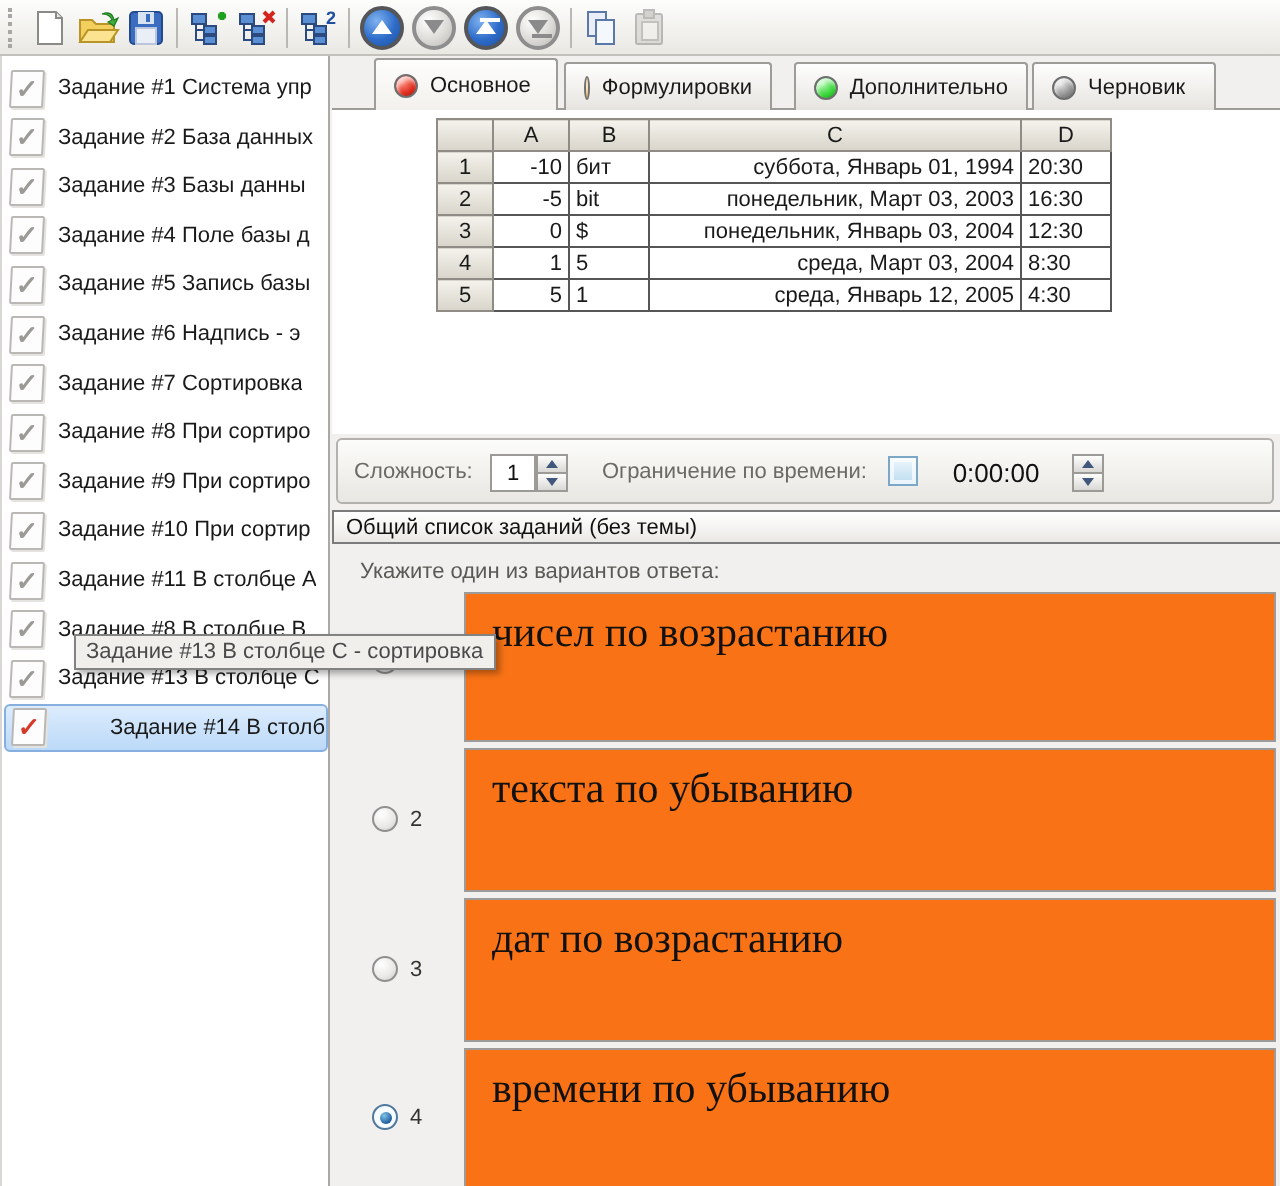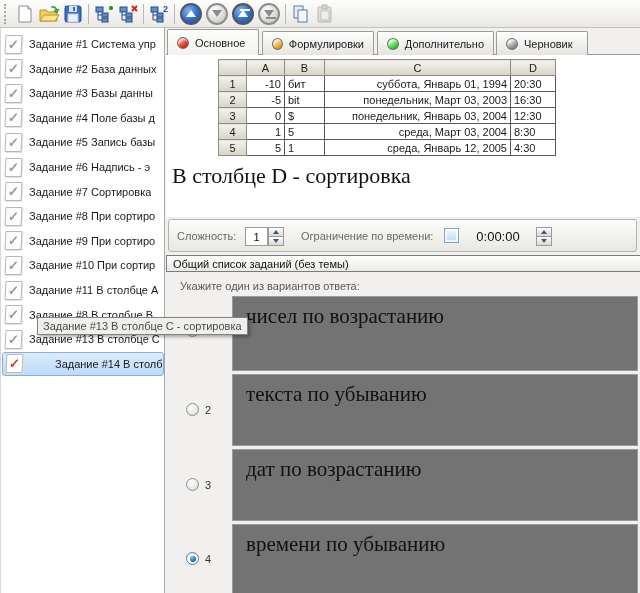--- a/index.html
+++ b/index.html
@@ -64,21 +64,21 @@
     color:#4a4a4a; white-space:nowrap;
   }
 
   
   .tabbar { position:absolute; left:166px; top:29px; width:474px; height:26px; }
   .tabbar-line { position:absolute; left:0; bottom:0; width:474px; height:1px; background:#9d9c98; }
   .tab {
     position:absolute; top:2px; height:24px;
     background:linear-gradient(#fefefe,#e6e4df);
     border:1px solid #9d9c98; border-bottom:none; border-radius:2px 2px 0 0;
-    display:flex; align-items:center; padding:0 9px; gap:6px;
+    display:flex; align-items:center; padding:0 9px; gap:6px;margin-left:20px;
   }
   .tab.active { top:0; height:26px; background:linear-gradient(#fdfdfc,#f2f1ed); z-index:2; }
   .tabdot { width:12px; height:12px; border-radius:50%; border:1px solid #6f6f6f;
     box-shadow:inset 1px 2px 2px rgba(255,255,255,.75); }
 
   
   .content { position:absolute; left:166px; top:55px; width:474px; height:162px; background:#fff; }
 
   
   .sheet { position:absolute; left:52px; top:4px; border-collapse:collapse; font-size:11px; }
@@ -129,21 +129,21 @@
     position:absolute; left:166px; top:255px; width:529px; height:17px;
     background:linear-gradient(#ffffff,#ebe9e5);
     border:1px solid #7b7b7b;
     display:flex; align-items:center; padding:0 6px; color:#111;
   }
 
   
   .answers { position:absolute; left:166px; top:272px; width:474px; height:321px; background:#f1f0ee; overflow:hidden; }
   .prompt { position:absolute; left:14px; top:8px; color:#5a5955; }
   .answer-box {
-    position:absolute; left:66px; width:406px; background:#737373; border:1px solid #9c9b99;
+    position:absolute; left:66px; width:406px; background:#f97316; border:1px solid #9c9b99;
     font-family:"Liberation Serif", serif; font-size:21px; color:#111;
     padding:7px 0 0 13px; overflow:hidden;
   }
   .radio-row { position:absolute; left:20px; display:flex; align-items:center; gap:6px; }
   .radio {
     width:13px; height:13px; border-radius:50%;
     border:1px solid #8f8f8f;
     background:radial-gradient(circle at 35% 30%, #ffffff 0%, #e9e8e6 60%, #c9c8c5 100%);
   }
   .radio.checked {
@@ -329,21 +329,21 @@
 </div>
 
 <div class="tooltip">Задание #13 В столбце C - сортировка</div>
 
 <div class="tabbar">
   <div class="tabbar-line"></div>
   <div class="tab active" style="left:1px;width:92px">
     <span class="tabdot" style="background:radial-gradient(circle at 35% 30%, #ff8d7e 0%, #dd2c1e 60%, #a81408 100%)"></span>
     <span>Основное</span>
   </div>
-  <div class="tab" style="left:96px;width:112px">
+  <div class="tab" style="left:96px;width:104px">
     <span class="tabdot" style="background:radial-gradient(circle at 35% 30%, #ffd98e 0%, #e8a32d 60%, #b97a10 100%)"></span>
     <span>Формулировки</span>
   </div>
   <div class="tab" style="left:211px;width:117px">
     <span class="tabdot" style="background:radial-gradient(circle at 35% 30%, #a9f7a9 0%, #35d435 60%, #149914 100%)"></span>
     <span>Дополнительно</span>
   </div>
   <div class="tab" style="left:330px;width:92px">
     <span class="tabdot" style="background:radial-gradient(circle at 35% 30%, #e3e3e3 0%, #8f8f8f 60%, #5e5e5e 100%)"></span>
     <span>Черновик</span>
@@ -390,21 +390,20 @@
     </tr>
     <tr>
       <td class="c-num">5</td>
       <td class="c-a">5</td>
       <td class="c-b">1</td>
       <td class="c-c">среда, Январь 12, 2005</td>
       <td class="c-d">4:30</td>
     </tr>
   </tbody>
     </table>
-  <div class="question-text">В столбце D - сортировка</div>
 </div>
 
 <div class="controls">
   <span class="ctl-label" style="left:8px">Сложность:</span>
   <div class="valuebox" style="left:76px;width:23px">1</div>
   <div class="spinner" style="left:99px">
     <div class="spin-btn">
         <span class="tri-up"></span>
       </div>
     <div class="spin-btn">

